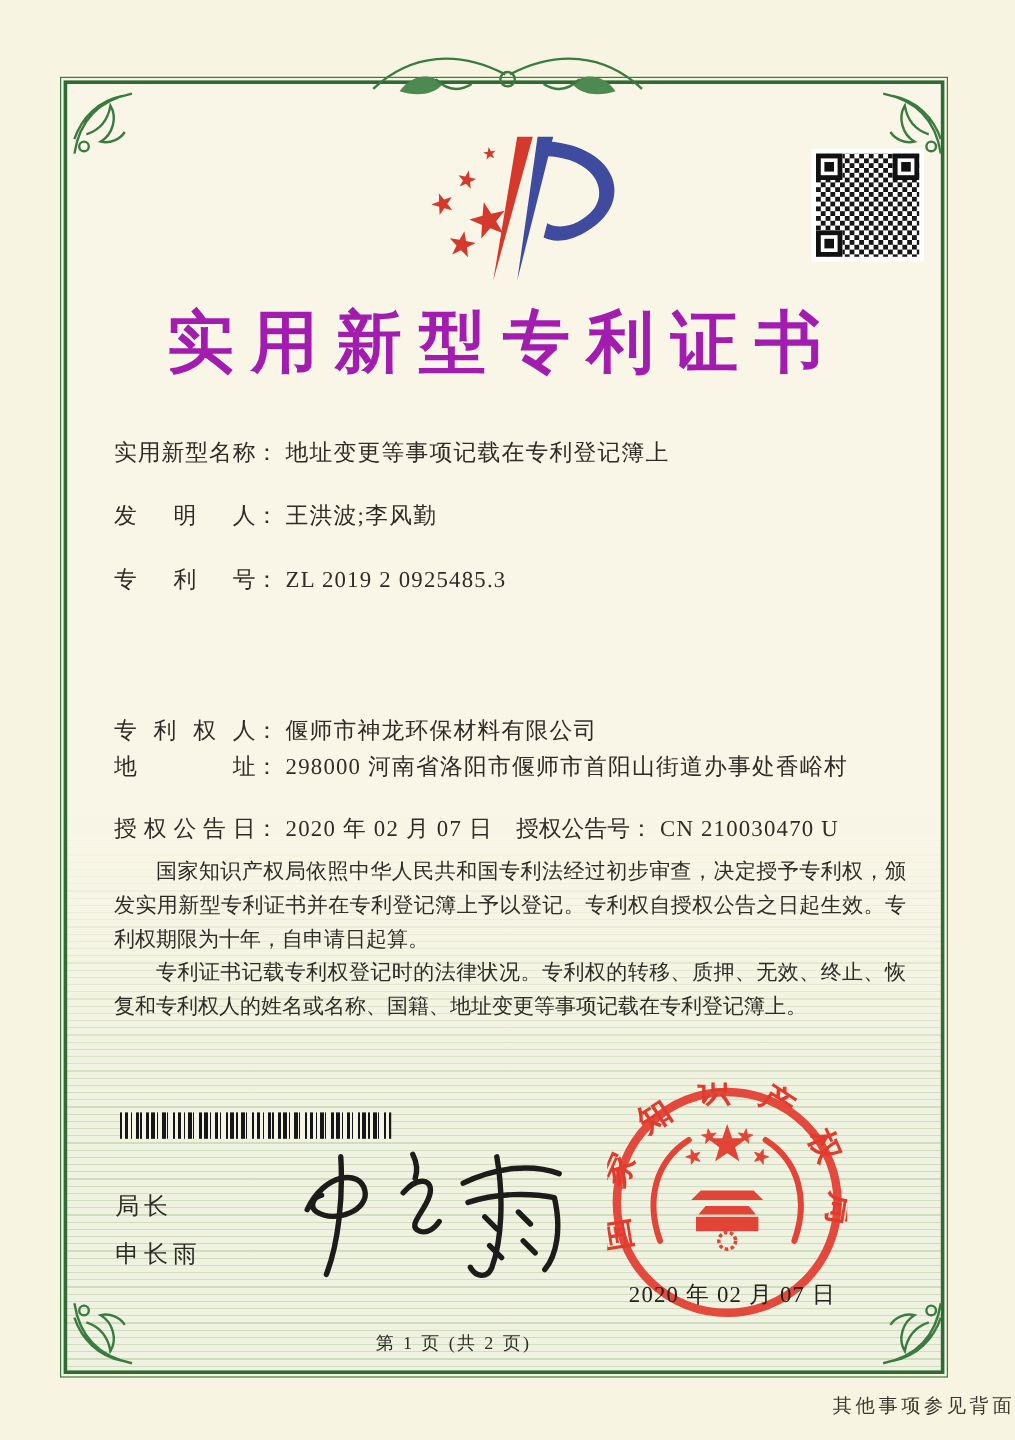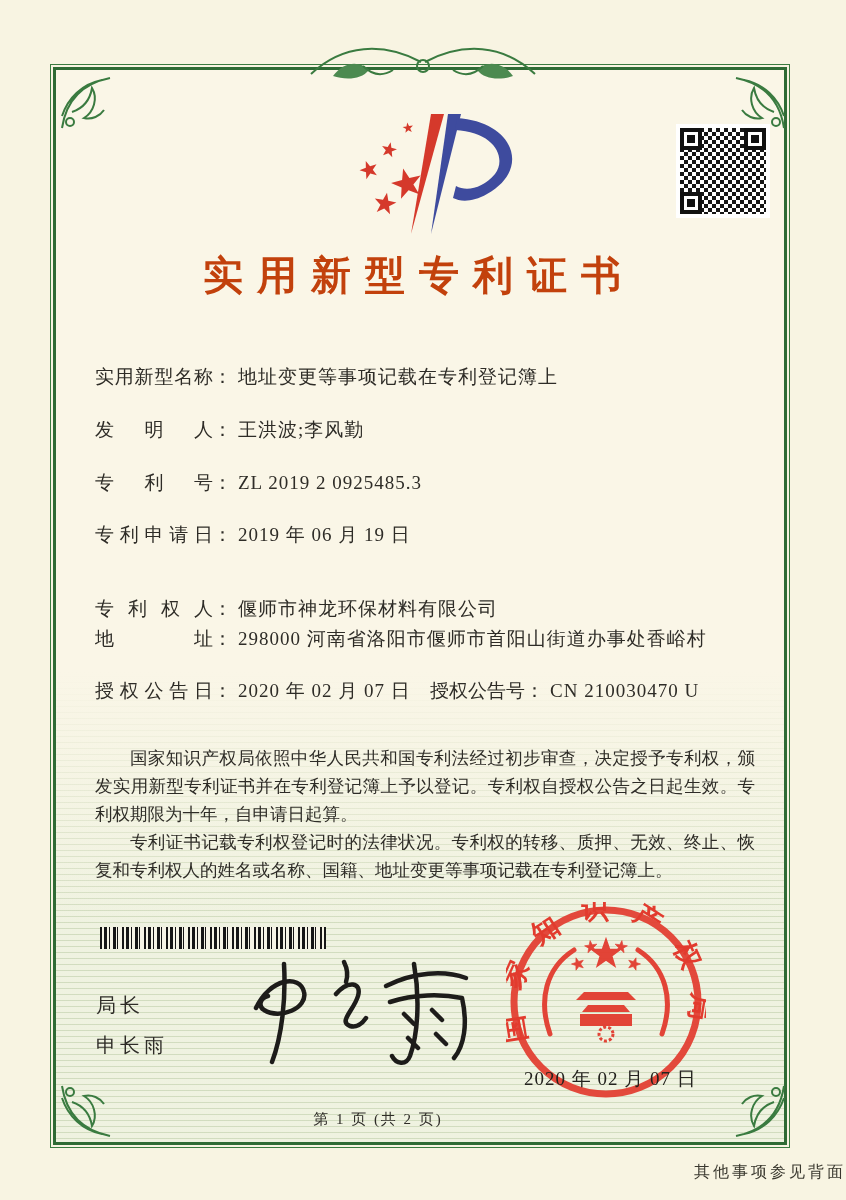--- a/index.html
+++ b/index.html
@@ -44,33 +44,33 @@
     background:repeating-conic-gradient(#161616 0% 25%,#ffffff 0% 50%);
     background-size:8px 8px;
   }
   .finder{position:absolute;width:22px;height:22px;border:4px solid #111;background:#fff;box-sizing:border-box;}
   .finder::after{content:"";position:absolute;left:3px;top:3px;width:8px;height:8px;background:#111;}
   .f-tl{left:4px;top:4px;} .f-tr{right:4px;top:4px;} .f-bl{left:4px;bottom:4px;}
 
   
   .title{
     position:absolute;left:50px;width:738px;top:248px;
-    text-align:center;font-size:40px;font-weight:bold;letter-spacing:14px;color:#c2410c;
+    text-align:center;font-size:56px;font-weight:bold;letter-spacing:14px;color:#a21caf;
   }
 
   
   .field{position:absolute;left:95px;font-size:19px;white-space:nowrap;}
   .flabel{display:inline-block;width:118px;text-align:justify;text-align-last:justify;vertical-align:top;}
   .colon{display:inline-block;}
   .fvalue{display:inline-block;margin-left:6px;letter-spacing:1px;}
   .grant-no{position:absolute;left:430px;top:678px;font-size:19px;white-space:nowrap;}
 
   
   .body-text{
-    position:absolute;left:95px;top:744px;width:660px;
+    position:absolute;left:95px;top:712px;width:660px;
     font-size:17.5px;line-height:28px;text-align:justify;
   }
   .body-text p{margin:0;text-indent:2em;}
 
   
   .barcode{
     position:absolute;left:100px;top:927px;width:226px;height:22px;
     background:repeating-linear-gradient(90deg,
       #161616 0 2px,#f6f4e6 2px 4px,#161616 4px 7px,#f6f4e6 7px 9px,
       #161616 9px 10px,#f6f4e6 10px 13px,#161616 13px 16px,#f6f4e6 16px 17px,
@@ -170,23 +170,20 @@
   <div class="title">实用新型专利证书</div>
 
   <div class="field" style="top:364px">
     <span class="flabel">实用新型名称</span><span class="colon">：</span><span class="fvalue">地址变更等事项记载在专利登记簿上</span>
   </div>
   <div class="field" style="top:417px">
     <span class="flabel">发明人</span><span class="colon">：</span><span class="fvalue">王洪波;李风勤</span>
   </div>
   <div class="field" style="top:470px">
     <span class="flabel">专利号</span><span class="colon">：</span><span class="fvalue">ZL 2019 2 0925485.3</span>
-  </div>
-  <div class="field" style="top:522px">
-    <span class="flabel">专利申请日</span><span class="colon">：</span><span class="fvalue">2019 年 06 月 19 日</span>
   </div>
   <div class="field" style="top:596px">
     <span class="flabel">专利权人</span><span class="colon">：</span><span class="fvalue">偃师市神龙环保材料有限公司</span>
   </div>
   <div class="field" style="top:626px">
     <span class="flabel">地址</span><span class="colon">：</span><span class="fvalue">298000 河南省洛阳市偃师市首阳山街道办事处香峪村</span>
   </div>
   <div class="field" style="top:678px">
     <span class="flabel">授权公告日</span><span class="colon">：</span><span class="fvalue">2020 年 02 月 07 日</span>
   </div>

